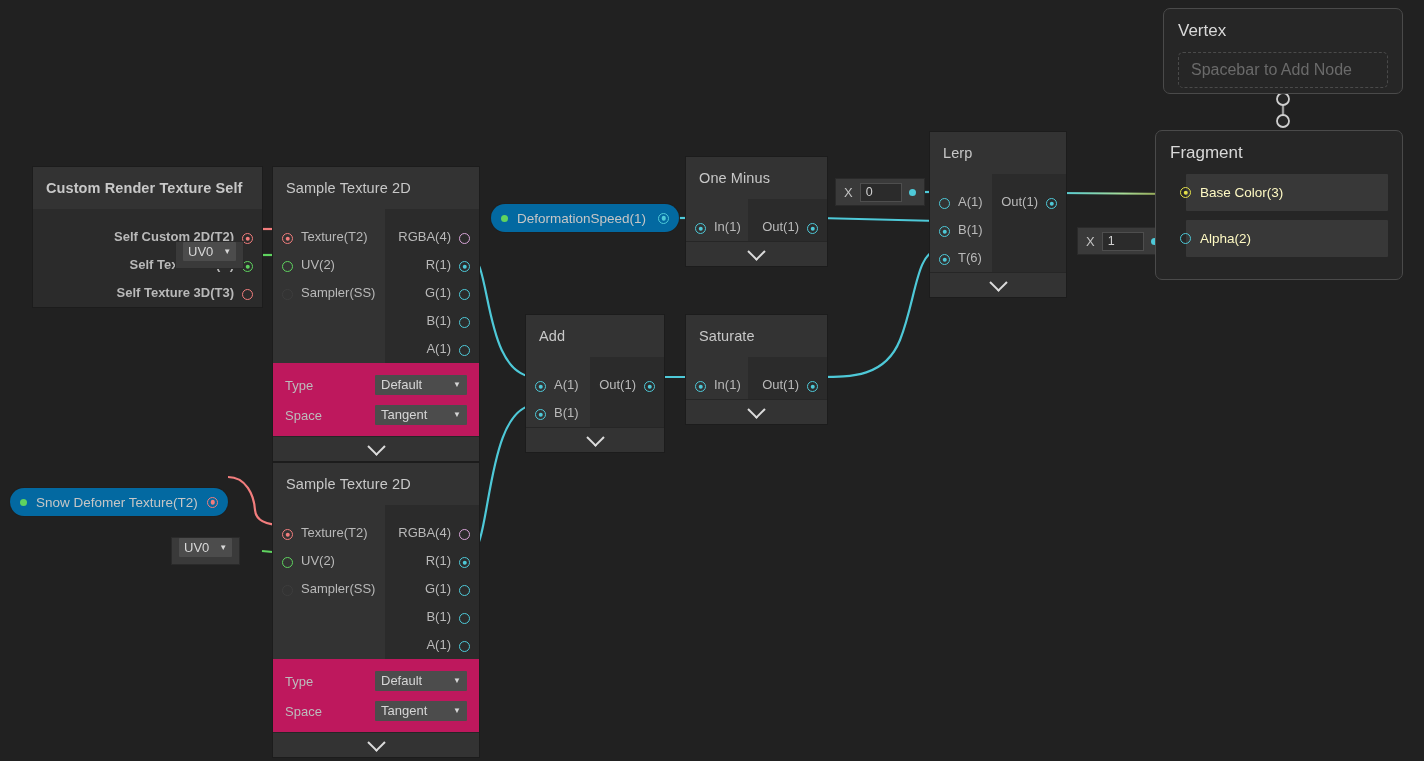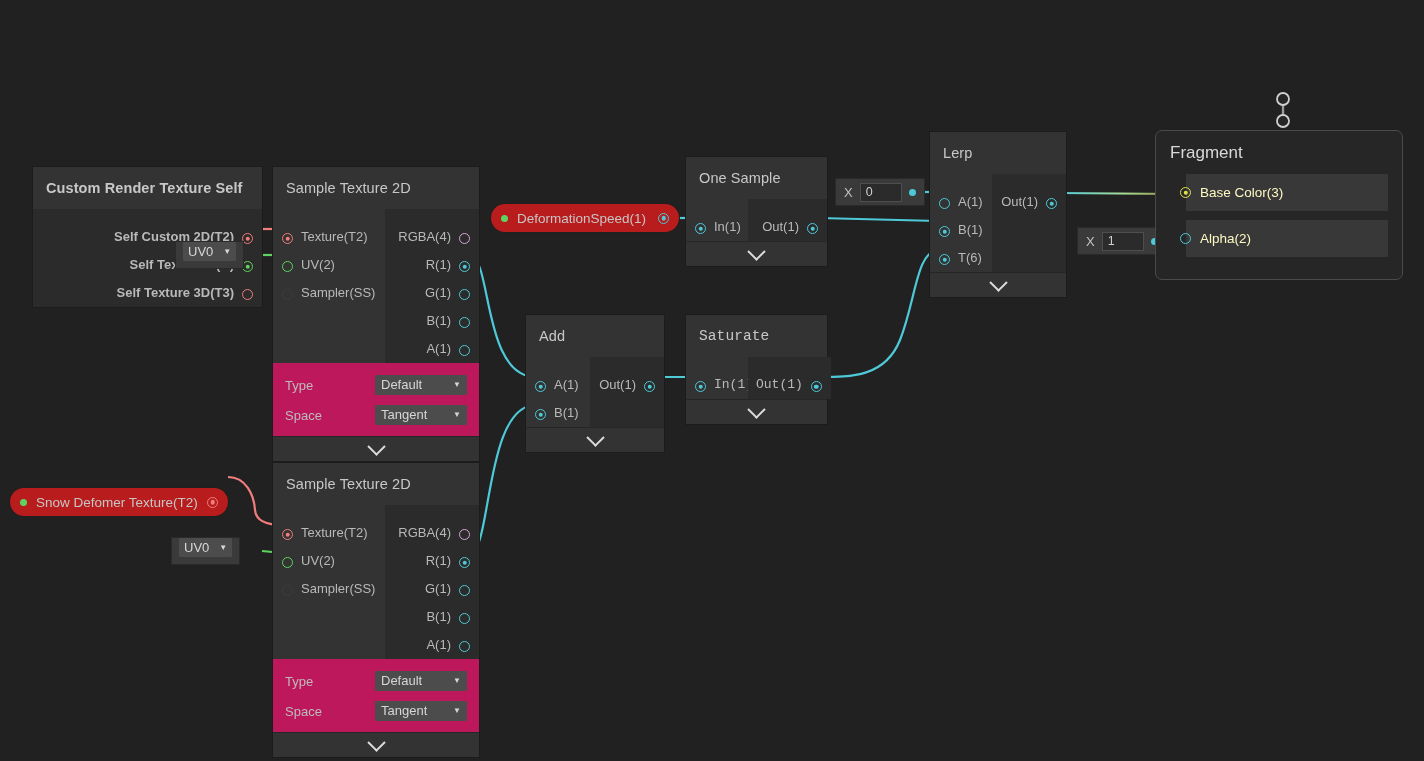--- a/index.html
+++ b/index.html
@@ -39,21 +39,21 @@
   .dd{margin-left:auto;background:#4c4c4c;color:#d6d6d6;font-size:13px;
       height:20px;line-height:20px;width:92px;padding:0 6px;display:flex;align-items:center;
       box-sizing:border-box;border-radius:1px;}
   .dd .caret{margin-left:auto;font-size:8px;color:#d6d6d6;}
   .collapse{height:24px;background:#333333;border-top:1px solid #262626;display:flex;
             align-items:center;justify-content:center;}
   .chev{width:11px;height:11px;border-right:2px solid #dcdcdc;border-bottom:2px solid #dcdcdc;
         transform:rotate(45deg) translate(-2px,-2px);}
 
   
-  .pill{position:absolute;height:28px;border-radius:14px;background:#b91c1c;
+  .pill{position:absolute;height:28px;border-radius:14px;background:#0369a1;
         box-shadow:0 0 0 1px #1f1f1f;display:flex;align-items:center;padding:0 10px;gap:9px;
         font-size:13.5px;color:#c6c6c6;}
   .pdot{width:7px;height:7px;border-radius:50%;background:#5fd35f;flex:0 0 auto;}
 
   
   .uvsel{position:absolute;background:#3a3a3a;height:26px;display:flex;align-items:center;
          padding:0 7px;gap:8px;box-shadow:0 0 0 1px #2a2a2a;flex-direction:column;}
   .uvsel .dd2{background:#4c4c4c;color:#d8d8d8;font-size:13px;height:19px;line-height:19px;
               padding:0 5px;display:flex;align-items:center;gap:10px;border-radius:1px;}
   .uvsel .caret{font-size:8px;}
@@ -311,21 +311,21 @@
           <span class="lbl">Out(1)</span>
           <span class="slot filled"></span>
         </div>
       </div>
     </div>
     <div class="collapse">
       <span class="chev"></span>
     </div>
   </div>
 
-  <div class="node" style="left:686px;top:315px;width:141px;font-family:Liberation Mono, monospace;">
+  <div class="node" style="left:686px;top:315px;width:141px;">
     <div class="node-title">Saturate</div>
     <div class="ports">
       <div class="col-in" style="width:62px;">
         <div class="port in">
           <span class="slot filled"></span>
           <span class="lbl">In(1)</span>
         </div>
       </div>
       <div class="col-out">
         <div class="port out">
@@ -333,21 +333,21 @@
           <span class="slot filled"></span>
         </div>
       </div>
     </div>
     <div class="collapse">
       <span class="chev"></span>
     </div>
   </div>
 
   <div class="node" style="left:686px;top:157px;width:141px;">
-    <div class="node-title">One Sample</div>
+    <div class="node-title">One Minus</div>
     <div class="ports">
       <div class="col-in" style="width:62px;">
         <div class="port in">
           <span class="slot filled"></span>
           <span class="lbl">In(1)</span>
         </div>
       </div>
       <div class="col-out">
         <div class="port out">
           <span class="lbl">Out(1)</span>
@@ -394,20 +394,24 @@
       <span class="chev"></span>
     </div>
   </div>
 
   <div class="xfield" style="left:1078px;top:228px;">
     <span class="xl">X</span>
     <span class="xin">1</span>
     <span class="enddot"></span>
   </div>
 
+  <div class="block" style="left:1163px;top:8px;width:240px;height:86px;">
+    <div class="block-title">Vertex</div>
+    <div class="ghost">Spacebar to Add Node</div>
+  </div>
 
   <div class="block" style="left:1155px;top:130px;width:248px;height:150px;">
     <div class="block-title">Fragment</div>
     <div class="blockrow">
       <div class="rowbg"></div>
       <span class="slot yel filled rslot"></span>
       <span class="rlbl">Base Color(3)</span>
     </div>
     <div class="blockrow">
       <div class="rowbg"></div>

